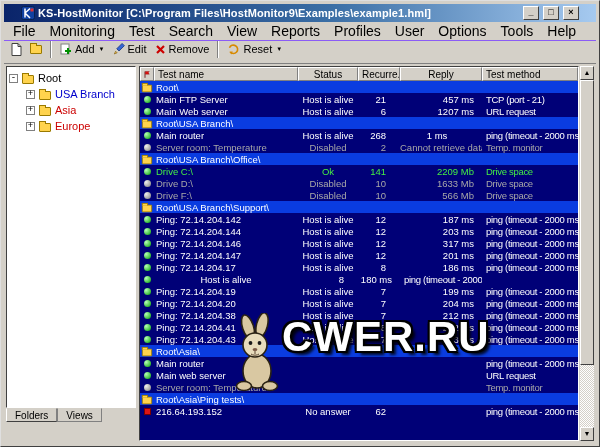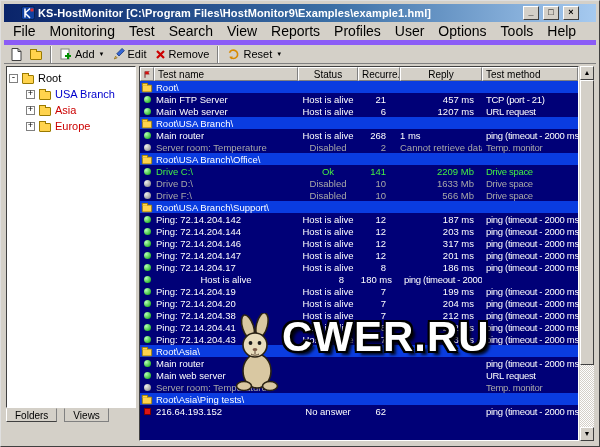--- a/index.html
+++ b/index.html
@@ -17,42 +17,42 @@
     overflow:hidden; flex:1; letter-spacing:.1px; }
   .winbtn { width:16px; height:14px; background:#d4d0c8; border:1px solid;
     border-color:#fff #404040 #404040 #fff; font-size:9px; line-height:11px;
     text-align:center; color:#000; margin-left:1px; font-weight:bold; }
 
   
   .menubar { height:18px; flex:0 0 18px; display:flex; align-items:center; font-size:14px; padding-left:2px; }
   .menuitem { padding:2px 7px; color:#000; }
 
   
-  .toolbar { height:24px; flex:0 0 24px; display:flex; align-items:center;
-    border-top:5px solid #8b5cf6; border-bottom:1px solid #808080; padding:8px 3px; }
+  .toolbar { height:24px; flex:0 0 24px; display:flex; align-items:flex-start;
+    border-top:1px solid #8b5cf6; border-bottom:1px solid #808080; padding:0 3px; }
   .tbtn { display:flex; align-items:center; gap:3px; padding:2px 4px; font-size:11px; color:#000; }
   .tbtn svg { display:block; }
   .tsep { width:2px; height:17px; border-left:1px solid #808080; border-right:1px solid #fff; margin:0 4px; }
   .dd { font-size:6px; color:#000; margin-left:1px; }
   .icfolder { display:inline-block; width:12px; height:9px; background:#ffd34d;
     border:1px solid #9a7a00; border-radius:1px; position:relative; margin-top:2px; }
   .icfolder::before { content:''; position:absolute; top:-3px; left:-1px; width:5px; height:2px;
     background:#ffd34d; border:1px solid #9a7a00; border-bottom:none; }
 
   
   .content { flex:1; display:flex; padding:2px; min-height:0; }
 
   .leftpane { width:130px; flex:0 0 130px; display:flex; flex-direction:column; padding-bottom:18px; }
   .treebox { flex:1; background:#fff; border:1px solid; border-color:#404040 #fff #fff #404040;
     overflow:hidden; font-size:11px; padding:3px 2px; }
   .treerow { height:16px; display:flex; align-items:center; gap:4px; white-space:nowrap; }
   .treerow .indent { width:13px; flex:0 0 13px; }
   .expbox { width:9px; height:9px; flex:0 0 9px; border:1px solid #808080; background:#fff;
     font-size:9px; line-height:7px; text-align:center; color:#000; font-family:"Liberation Mono",monospace; }
-  .tabs { height:15px; flex:0 0 15px; display:flex; font-size:10px;gap:7px; }
+  .tabs { height:15px; flex:0 0 15px; display:flex; font-size:10px; }
   .tab { padding:0 8px; height:14px; line-height:13px; background:#d4d0c8;
     border:1px solid #808080; border-top:1px solid #d4d0c8; color:#000; }
   .tab.active { border-top:1px solid #d4d0c8; font-weight:normal; background:#d4d0c8;
     border-left-color:#fff; border-bottom-color:#404040; }
 
   .splitter { width:3px; flex:0 0 3px; }
 
   .tablewrap { flex:1; min-width:0; position:relative; display:flex; flex-direction:column;
     border:1px solid; border-color:#404040 #fff #fff #404040; background:#000077; overflow:hidden; }
 
@@ -256,21 +256,21 @@
             </span>
             <span class="cell c-foldername" style="grid-column: 2 / 7;">Root\USA Branch\</span>
           </div>
           <div class="trow grid-cols" style="color: rgb(255, 255, 255);">
             <span class="cell c-icon">
               <span class="icdot green"></span>
             </span>
             <span class="cell c-name">Main router</span>
             <span class="cell c-status">Host is alive</span>
             <span class="cell c-recur">268</span>
-            <span class="cell c-reply" style="text-align: left;">1 ms</span>
+            <span class="cell c-reply" style="text-align: center;">1 ms</span>
             <span class="cell c-method">ping (timeout - 2000 ms)</span>
           </div>
           <div class="trow grid-cols" style="color: rgb(168, 168, 168);">
             <span class="cell c-icon">
               <span class="icdot gray"></span>
             </span>
             <span class="cell c-name">Server room: Temperature</span>
             <span class="cell c-status">Disabled</span>
             <span class="cell c-recur">2</span>
             <span class="cell c-reply" style="text-align: left;">Cannot retrieve data f...</span>

